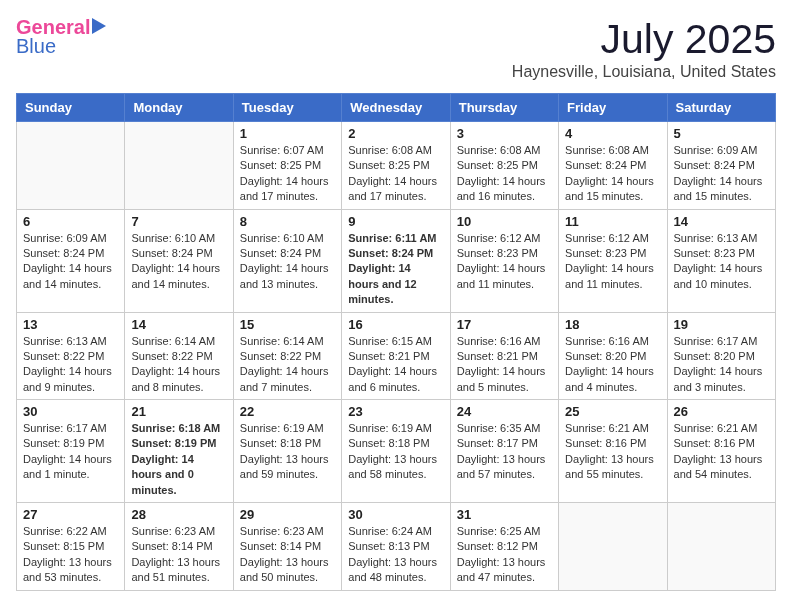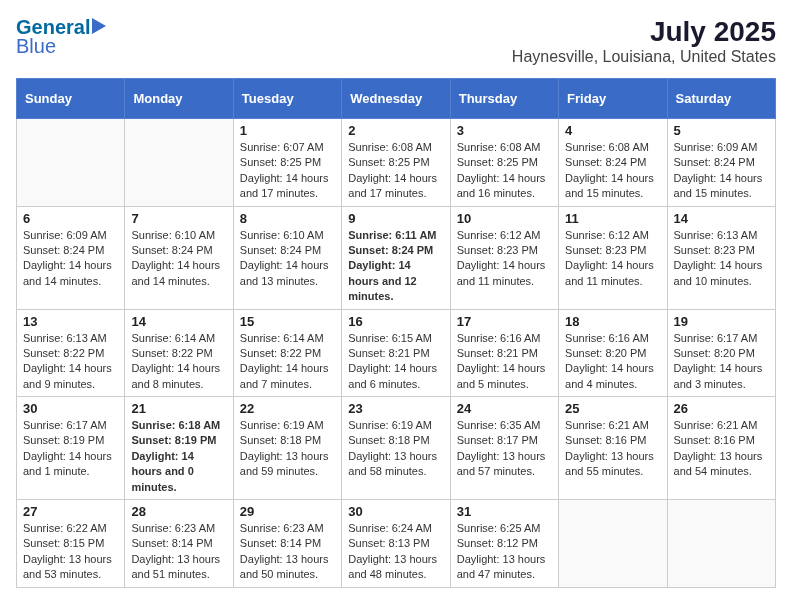--- a/index.html
+++ b/index.html
@@ -18,37 +18,37 @@
     }
     .logo {
       display: flex;
       flex-direction: column;
       align-items: flex-start;
     }
     .title-section {
       text-align: right;
     }
     .month-year {
-      font-size: 28px;
-      font-weight: bold;
+      font-size: 41px;
+      font-weight: normal;
       color: #1a1a2e;
     }
     .location {
       font-size: 16px;
       color: #444;
     }
     .calendar {
       width: 100%;
       border-collapse: collapse;
       border: 1px solid #ccc;
     }
     .calendar th {
       background: #3a6bc7;
       color: white;
-      padding: 12px 8px;
+      padding: 6px 8px;
       font-size: 13px;
       font-weight: bold;
       text-align: left;
       border: 1px solid #5580d0;
     }
     .calendar td {
       border: 1px solid #ccc;
       vertical-align: top;
       padding: 4px 6px;
       width: 108px;
@@ -84,21 +84,21 @@
       margin-left: 2px;
       margin-top: -4px;
     }
   </style>
 </head>
 <body>
 
 <div class="header">
   <div class="logo">
     <div class="logo-wrapper">
-      <span style="font-size:20px;font-weight:bold;color:#0369a1;">General</span>
+      <span style="font-size:20px;font-weight:bold;color:#ec4899;">General</span>
       <div class="logo-arrow"></div>
     </div>
     <span style="font-size:20px;font-weight:normal;color:#3a6bc7;margin-top:-4px;">Blue</span>
   </div>
   <div class="title-section">
     <div class="month-year">July 2025</div>
     <div class="location">Haynesville, Louisiana, United States</div>
   </div>
 </div>
 

